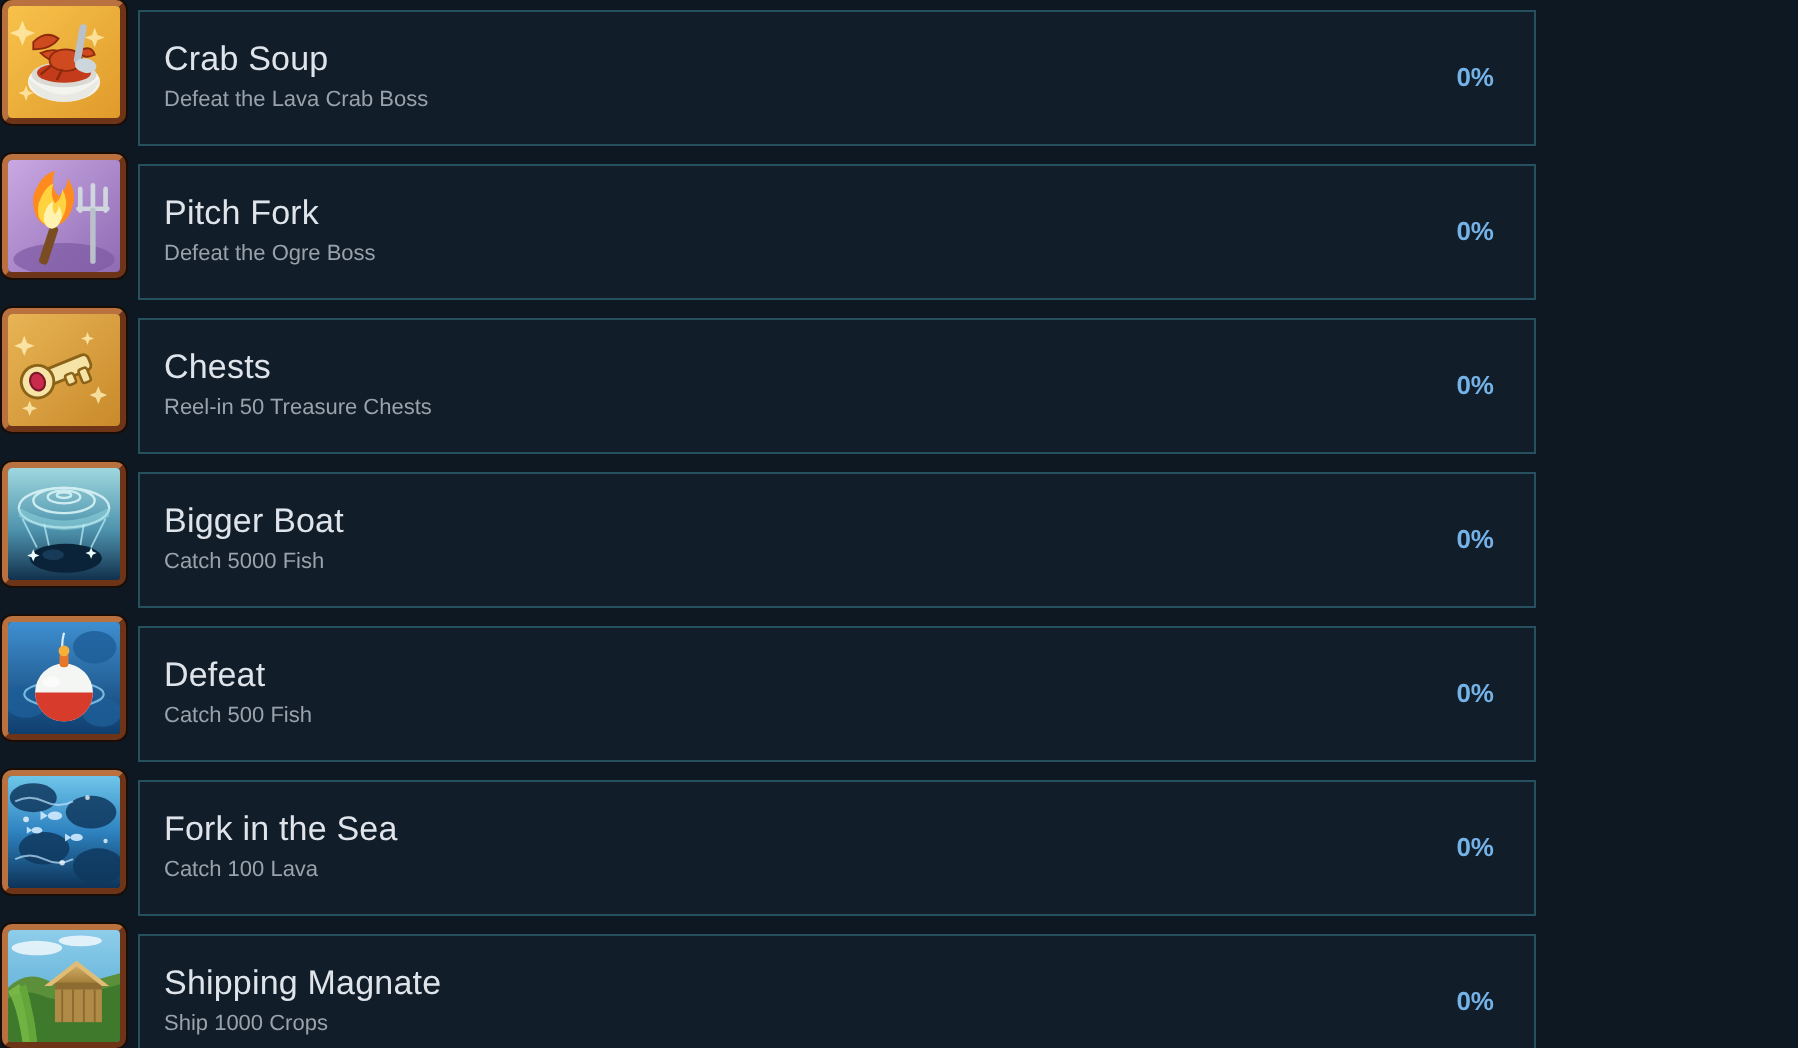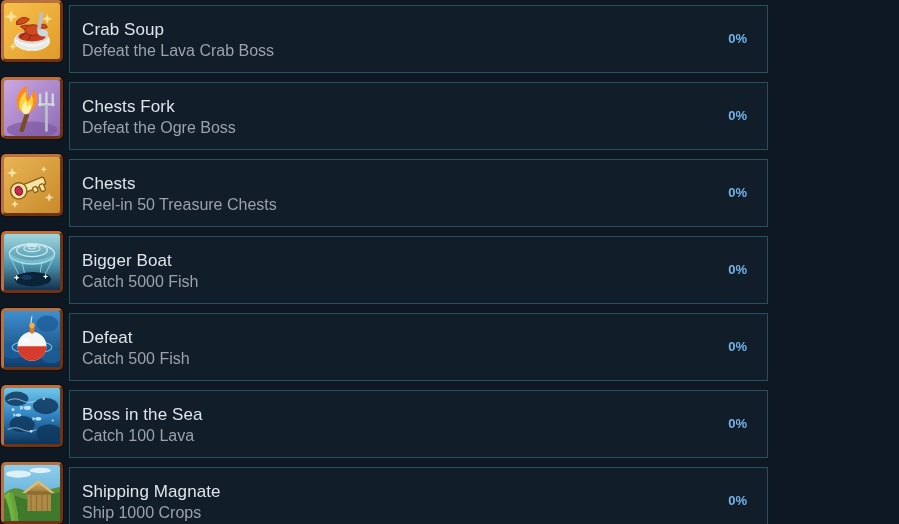--- a/index.html
+++ b/index.html
@@ -80,21 +80,21 @@
   }
   .ach-title {
     color: #dfe4ea;
     font-size: 17px;
     line-height: 21px;
     letter-spacing: 0.1px;
     font-weight: 400;
   }
   .ach-desc {
     color: #9aa2ab;
-    font-size: 16px;
+    font-size: 11px;
     line-height: 17px;
     margin-top: 2px;
   }
   .ach-pct {
     color: #74b2e8;
     font-size: 13px;
     font-weight: bold;
     padding-right: 20px;
     white-space: nowrap;
   }
@@ -171,21 +171,21 @@
               <path d="M47 14 v14"></path>
               <path d="M54 16 v12"></path>
       <path d="M39 27 h16"></path>
       <path d="M47 28 v28" stroke="#b9c2cb" stroke-width="3"></path>
     </g>
   </svg>
 </div>
       </div>
       <div class="ach-card">
         <div class="ach-text">
-          <div class="ach-title">Chests Fork</div>
+          <div class="ach-title">Pitch Fork</div>
           <div class="ach-desc">Defeat the Ogre Boss</div>
         </div>
         <div class="ach-pct">0%</div>
       </div>
     </div>
     <div class="ach-row">
       <div class="icon-wrap">
         <div class="icon-art">
   <svg viewBox="0 0 62 62" preserveAspectRatio="none">
     <defs>
@@ -333,21 +333,21 @@
       <circle cx="10" cy="24" r="1.6"></circle>
               <circle cx="44" cy="12" r="1.3"></circle>
       <circle cx="30" cy="48" r="1.5"></circle>
               <circle cx="54" cy="36" r="1.2"></circle>
     </g>
   </svg>
 </div>
       </div>
       <div class="ach-card">
         <div class="ach-text">
-          <div class="ach-title">Boss in the Sea</div>
+          <div class="ach-title">Fork in the Sea</div>
           <div class="ach-desc">Catch 100 Lava</div>
         </div>
         <div class="ach-pct">0%</div>
       </div>
     </div>
     <div class="ach-row">
       <div class="icon-wrap">
         <div class="icon-art">
   <svg viewBox="0 0 62 62" preserveAspectRatio="none">
     <defs>

